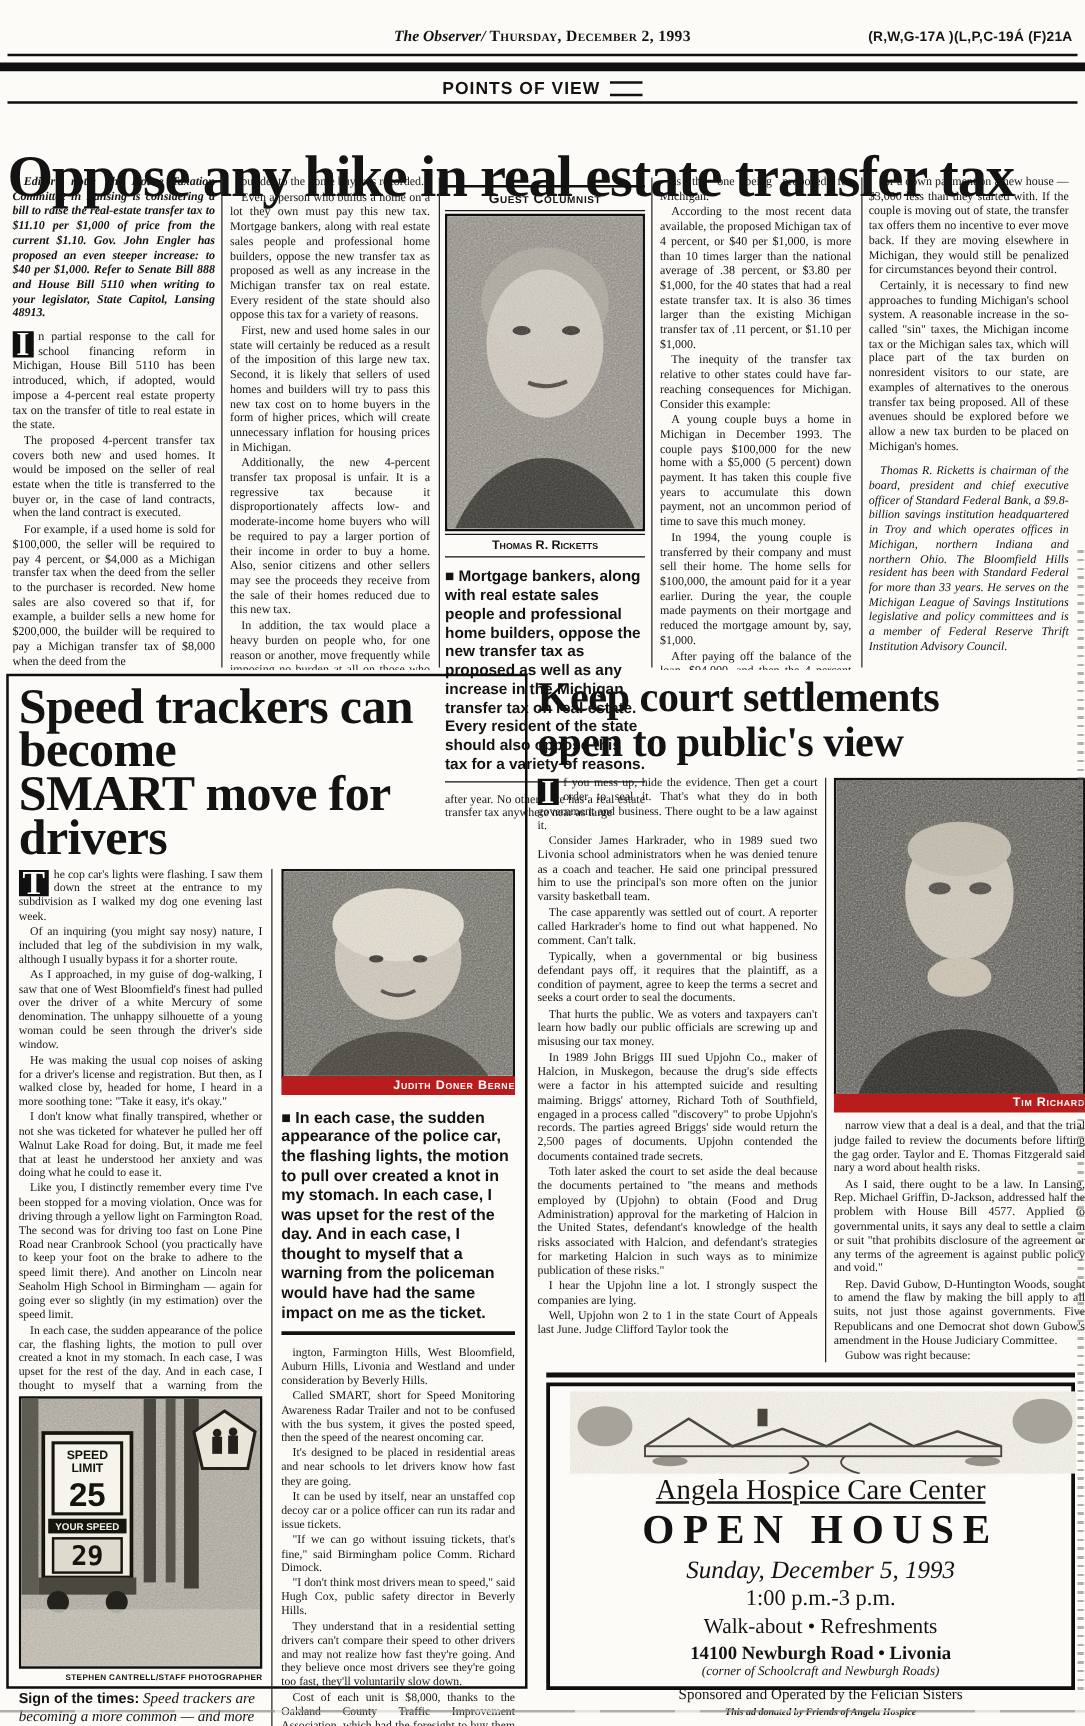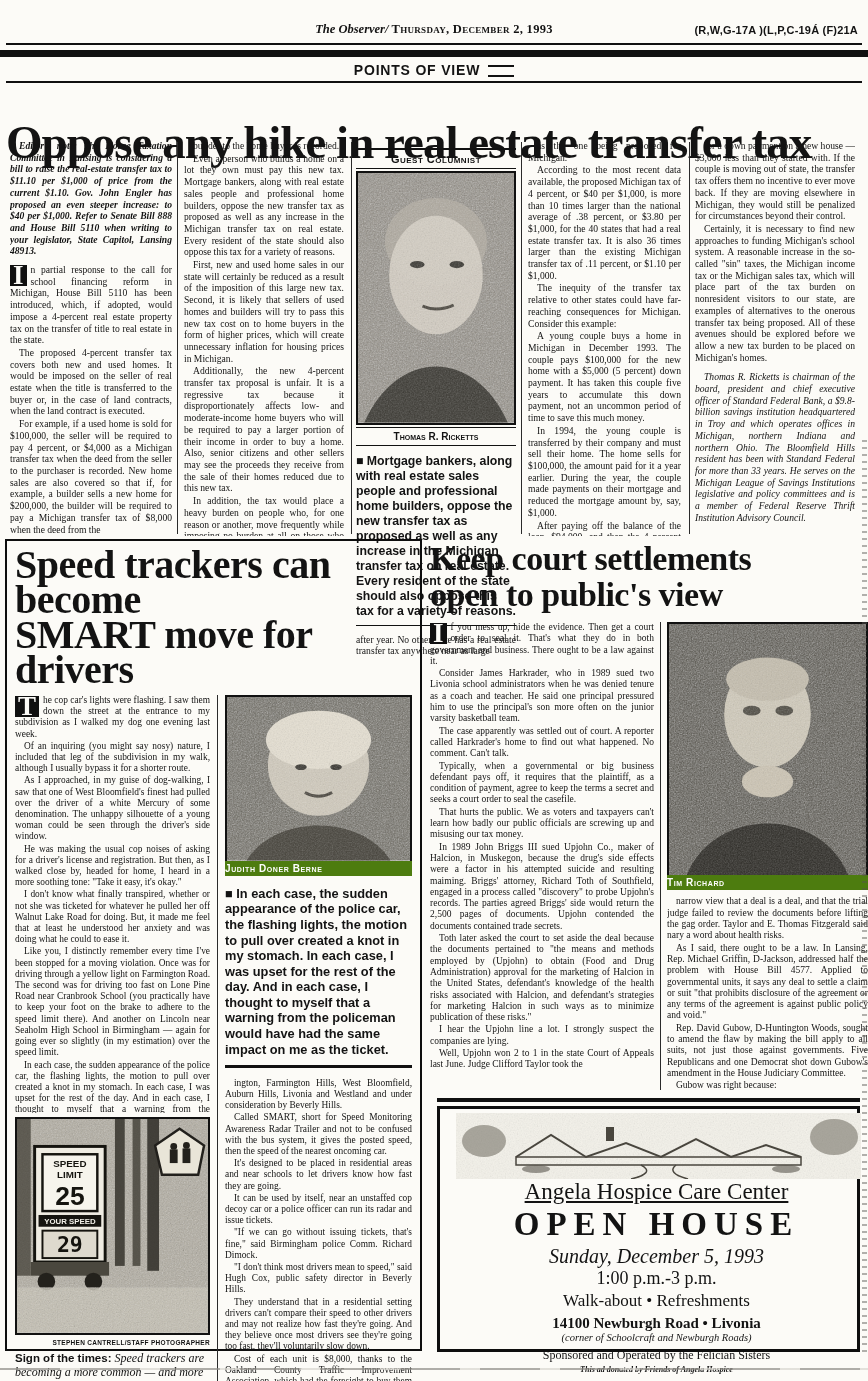--- a/index.html
+++ b/index.html
@@ -53,21 +53,21 @@
   .a2cols{position:relative;display:flex;height:736px;overflow:hidden;}
   .a2c1{width:195px;overflow:hidden;font-size:9.4px;line-height:11.2px;}
   .a2divider{width:1px;background:#2a2a2a;margin:0 7px;}
   .a2c2{flex:1;overflow:hidden;font-size:9.4px;line-height:11.2px;}
   .a2c1-text{height:418px;overflow:hidden;}
   .photo-block{margin-top:4px;}
   .credit{font-family:"Liberation Sans",sans-serif;font-weight:bold;font-size:6.5px;letter-spacing:.3px;text-align:right;text-transform:uppercase;margin:2px 0 3px;}
   .caption{font-size:12px;line-height:14px;}
   .caption .lead{font-family:"Liberation Sans",sans-serif;font-weight:bold;font-size:11.5px;}
   .caption .rest{font-style:italic;}
-  .nameband{background:#4d7c0f;color:#fefefe;text-align:left;font-family:"Liberation Sans",sans-serif;
+  .nameband{background:#b91c1c;color:#fefefe;text-align:right;font-family:"Liberation Sans",sans-serif;
             font-weight:bold;font-size:10px;font-variant:small-caps;letter-spacing:.6px;padding:2px 0;margin-top:-2px;}
   .a2-quote{font-family:"Liberation Sans",sans-serif;font-weight:bold;font-size:12.8px;line-height:15.6px;margin:10px 0 8px;}
   .qrule{height:2.5px;background:#111;margin:6px 0 10px;}
 
   
   .article3{left:430px;top:541px;width:438px;height:554px;}
   .headline3{font-size:34px;line-height:36px;letter-spacing:-.5px;margin:0 0 9px;}
   .a3cols{display:flex;height:468px;overflow:hidden;}
   .a3c1{width:224px;overflow:hidden;font-size:9.5px;line-height:11.3px;}
   .a3divider{width:1px;background:#2a2a2a;margin:0 6px;}
@@ -272,21 +272,21 @@
     <h2 class="headline3">
       <span>Keep court settlements</span><br>
       <span>open to public's view</span>
     </h2>
     <div class="a3cols">
       <div class="a3c1 bodytext">
         <p class="first-par"><span class="dropcap">I</span><span>f you mess up, hide the evidence. Then get a court order to seal it. That's what they do in both government and business. There ought to be a law against it.</span></p>
         <div>
             <p>Consider James Harkrader, who in 1989 sued two Livonia school administrators when he was denied tenure as a coach and teacher. He said one principal pressured him to use the principal's son more often on the junior varsity basketball team.</p>
             <p>The case apparently was settled out of court. A reporter called Harkrader's home to find out what happened. No comment. Can't talk.</p>
-            <p>Typically, when a governmental or big business defendant pays off, it requires that the plaintiff, as a condition of payment, agree to keep the terms a secret and seeks a court order to seal the casefile.</p>
+            <p>Typically, when a governmental or big business defendant pays off, it requires that the plaintiff, as a condition of payment, agree to keep the terms a secret and seeks a court order to seal the documents.</p>
             <p>That hurts the public. We as voters and taxpayers can't learn how badly our public officials are screwing up and misusing our tax money.</p>
             <p>In 1989 John Briggs III sued Upjohn Co., maker of Halcion, in Muskegon, because the drug's side effects were a factor in his attempted suicide and resulting maiming. Briggs' attorney, Richard Toth of Southfield, engaged in a process called "discovery" to probe Upjohn's records. The parties agreed Briggs' side would return the 2,500 pages of documents. Upjohn contended the documents contained trade secrets.</p>
             <p>Toth later asked the court to set aside the deal because the documents pertained to "the means and methods employed by (Upjohn) to obtain (Food and Drug Administration) approval for the marketing of Halcion in the United States, defendant's knowledge of the health risks associated with Halcion, and defendant's strategies for marketing Halcion in such ways as to minimize publication of these risks."</p>
             <p>I hear the Upjohn line a lot. I strongly suspect the companies are lying.</p>
             <p>Well, Upjohn won 2 to 1 in the state Court of Appeals last June. Judge Clifford Taylor took the</p>
           </div>
       </div>
       <div class="a3divider"></div>
       <div class="a3c2">
         <svg class="portrait" viewBox="0 0 200 255">

